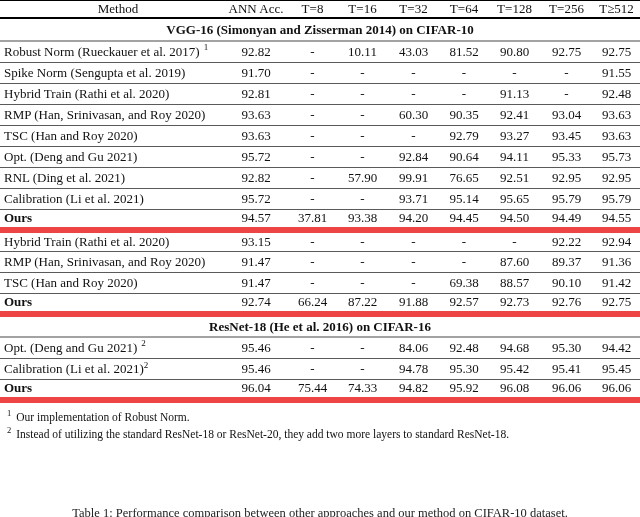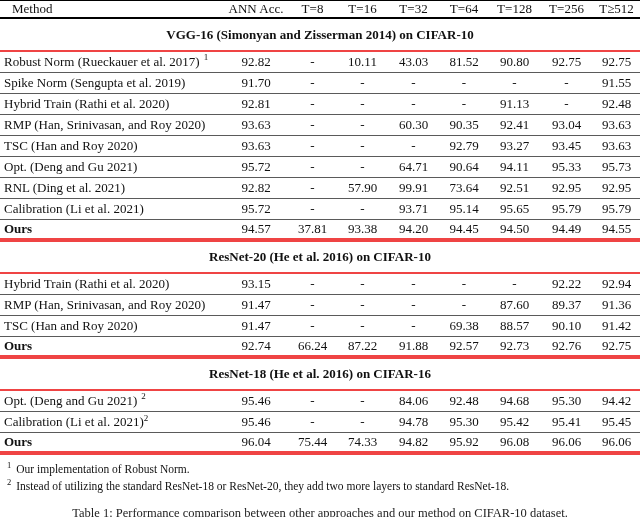--- a/index.html
+++ b/index.html
@@ -41,39 +41,39 @@
   thead tr {
     height: 15px;
     border-top: 1px solid #000;
     border-bottom: 2px solid #000;
   }
   thead th {
     font-weight: normal;
     text-align: center;
   }
   thead th.method-col {
-    text-align: left;
+    text-align: center;
     padding-left: 12px;
   }
   tr.section-row {
-    height: 33px;
+    height: 23px;
     border-top: 2px solid #000;
-    border-bottom: 2px solid #ef4444;
+    border-bottom: 2px solid #a3a3a3;
   }
   tr.section-row td {
     font-weight: bold;
     text-align: center;
     font-size: 13px;
   }
   tr.data-row {
     height: 21px;
     border-top: 1px solid #5a5a5a;
   }
   tr.data-row:last-child { border-bottom: 2px solid #000; }
-  tbody tr.data-row.last-of-section { border-bottom: 4px solid #ef4444; }
+  tbody tr.data-row.last-of-section { border-bottom: 6px solid #ef4444; }
   td.method-cell {
     text-align: left;
     padding-left: 4px;
   }
   td.num-cell { text-align: center; }
   tr.bold-row td.method-cell { font-weight: bold; }
   sup.fn {
     font-size: 9px;
     line-height: 0;
   }
@@ -191,33 +191,33 @@
         <td class="num-cell">92.79</td>
         <td class="num-cell">93.27</td>
         <td class="num-cell">93.45</td>
         <td class="num-cell">93.63</td>
       </tr>
       <tr class="data-row">
         <td class="method-cell"><span>Opt. (Deng and Gu 2021)</span></td>
         <td class="num-cell">95.72</td>
         <td class="num-cell">-</td>
         <td class="num-cell">-</td>
-        <td class="num-cell">64.71</td>
+        <td class="num-cell">92.84</td>
         <td class="num-cell">90.64</td>
         <td class="num-cell">94.11</td>
         <td class="num-cell">95.33</td>
         <td class="num-cell">95.73</td>
       </tr>
       <tr class="data-row">
         <td class="method-cell"><span>RNL (Ding et al. 2021)</span></td>
         <td class="num-cell">92.82</td>
         <td class="num-cell">-</td>
         <td class="num-cell">57.90</td>
         <td class="num-cell">99.91</td>
-        <td class="num-cell">73.64</td>
+        <td class="num-cell">76.65</td>
         <td class="num-cell">92.51</td>
         <td class="num-cell">92.95</td>
         <td class="num-cell">92.95</td>
       </tr>
       <tr class="data-row">
         <td class="method-cell"><span>Calibration (Li et al. 2021)</span></td>
         <td class="num-cell">95.72</td>
         <td class="num-cell">-</td>
         <td class="num-cell">-</td>
         <td class="num-cell">93.71</td>
@@ -230,23 +230,20 @@
         <td class="method-cell"><span>Ours</span></td>
         <td class="num-cell">94.57</td>
         <td class="num-cell">37.81</td>
         <td class="num-cell">93.38</td>
         <td class="num-cell">94.20</td>
         <td class="num-cell">94.45</td>
         <td class="num-cell">94.50</td>
         <td class="num-cell">94.49</td>
         <td class="num-cell">94.55</td>
       </tr>
-      <tr class="section-row">
-        <td colspan="9">ResNet-20 (He et al. 2016) on CIFAR-10</td>
-      </tr>
       <tr class="data-row">
         <td class="method-cell"><span>Hybrid Train (Rathi et al. 2020)</span></td>
         <td class="num-cell">93.15</td>
         <td class="num-cell">-</td>
         <td class="num-cell">-</td>
         <td class="num-cell">-</td>
         <td class="num-cell">-</td>
         <td class="num-cell">-</td>
         <td class="num-cell">92.22</td>
         <td class="num-cell">92.94</td>

